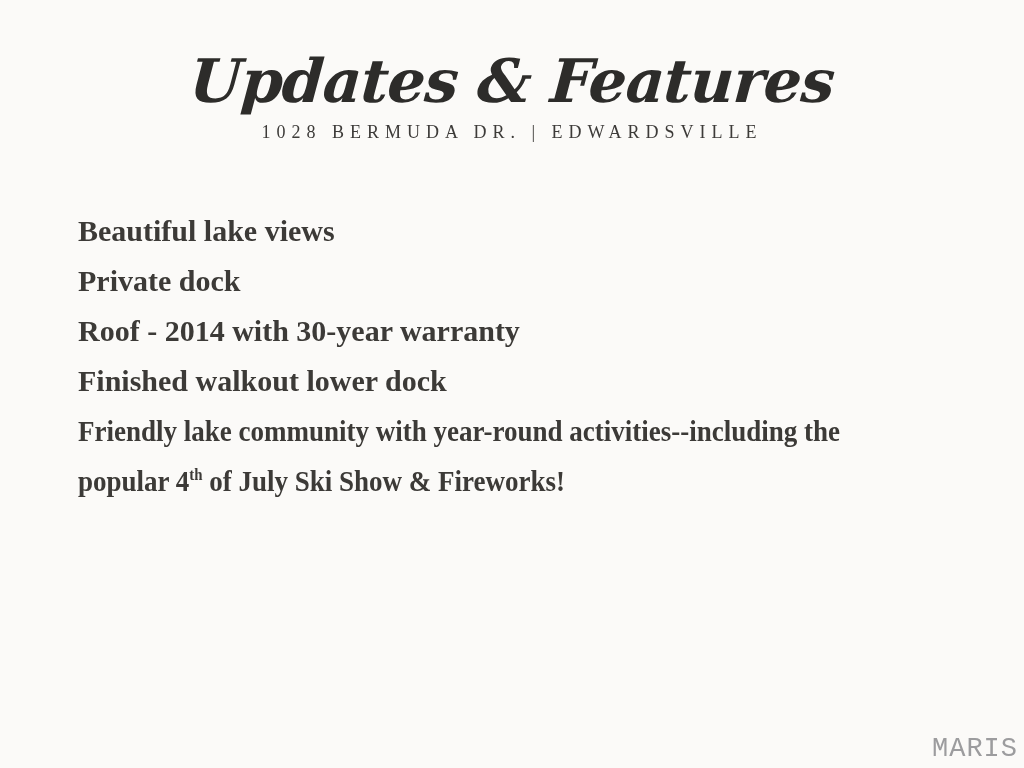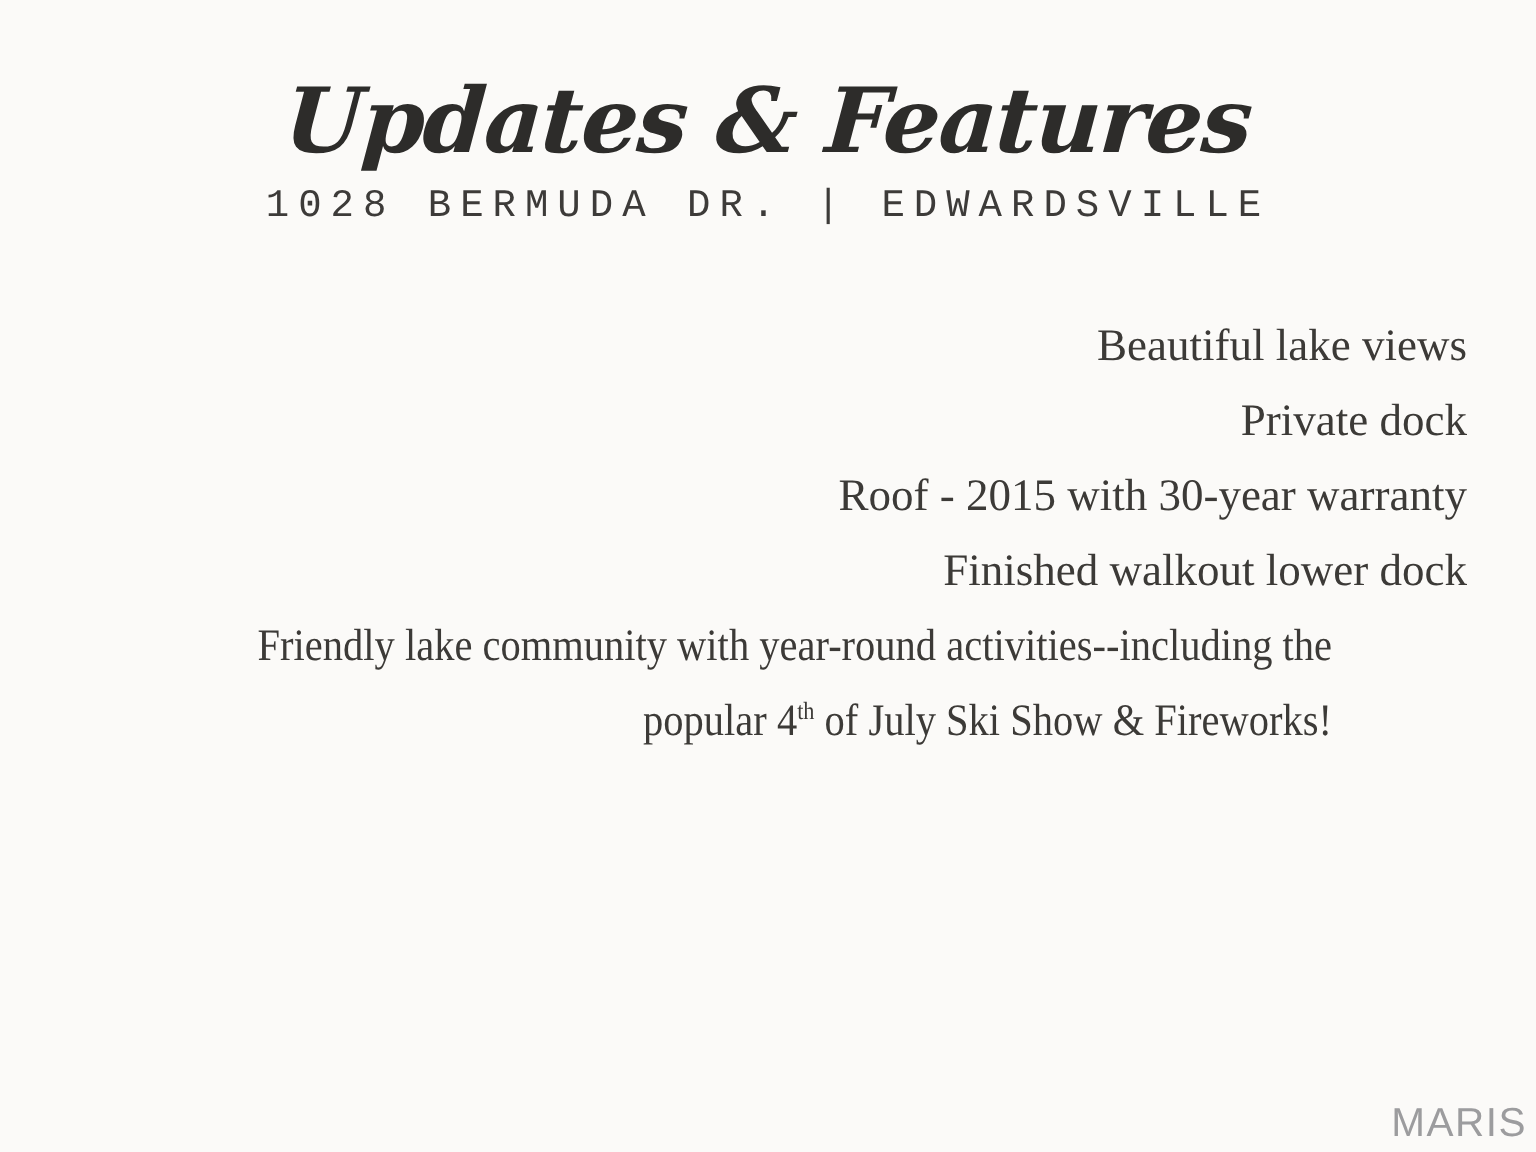--- a/index.html
+++ b/index.html
@@ -27,72 +27,71 @@
     font-style: italic;
     font-weight: bold;
     font-size: 60px;
     letter-spacing: -1px;
     color: #2d2c2a;
     line-height: 1.1;
     transform: skewX(-4deg);
   }
   .subtitle {
     margin-top: 8px;
-    font-family: Liberation Mono, monospace;
-    font-size: 26px;
+    font-family: Liberation Serif, serif;
+    font-size: 18px;
     letter-spacing: 6px;
     color: #3d3b39;
   }
   .features {
     position: absolute;
     left: 78px;
     top: 206px;
     width: 900px;
     list-style: none;
     font-size: 30px;
     line-height: 50px;
-    font-weight: 400;
+    font-weight: 700;
     color: #3c3a37;
-    text-align: right;
   }
   .feature-line { display: block; }
   .condensed {
     transform: scaleX(0.90);
     transform-origin: left center;
     white-space: nowrap;
   }
   sup.ordinal {
     font-size: 0.55em;
     vertical-align: super;
     line-height: 0;
   }
   .watermark {
     position: absolute;
     right: 6px;
     bottom: 4px;
-    font-family: Liberation Sans, sans-serif;
+    font-family: Liberation Mono, monospace;
     font-size: 27px;
     letter-spacing: 1px;
     color: #9c9c9e;
   }
 </style>
 </head>
 <body>
 
 <div class="page">
 
   <div class="header">
     <div class="title">Updates &amp; Features</div>
     <div class="subtitle">1028 BERMUDA DR. | EDWARDSVILLE</div>
   </div>
 
   <ul class="features">
     <li class="feature-line">Beautiful lake views</li>
     <li class="feature-line">Private dock</li>
-    <li class="feature-line">Roof - 2015 with 30-year warranty</li>
+    <li class="feature-line">Roof - 2014 with 30-year warranty</li>
     <li class="feature-line">Finished walkout lower dock</li>
     <li class="feature-line">
       <span class="feature-line condensed">Friendly lake community with year-round activities--including the</span>
       <span class="feature-line condensed">
         <span>popular 4</span><sup class="ordinal">th</sup><span> of July Ski Show &amp; Fireworks!</span>
       </span>
     </li>
   </ul>
 
   <div class="watermark">MARIS</div>

